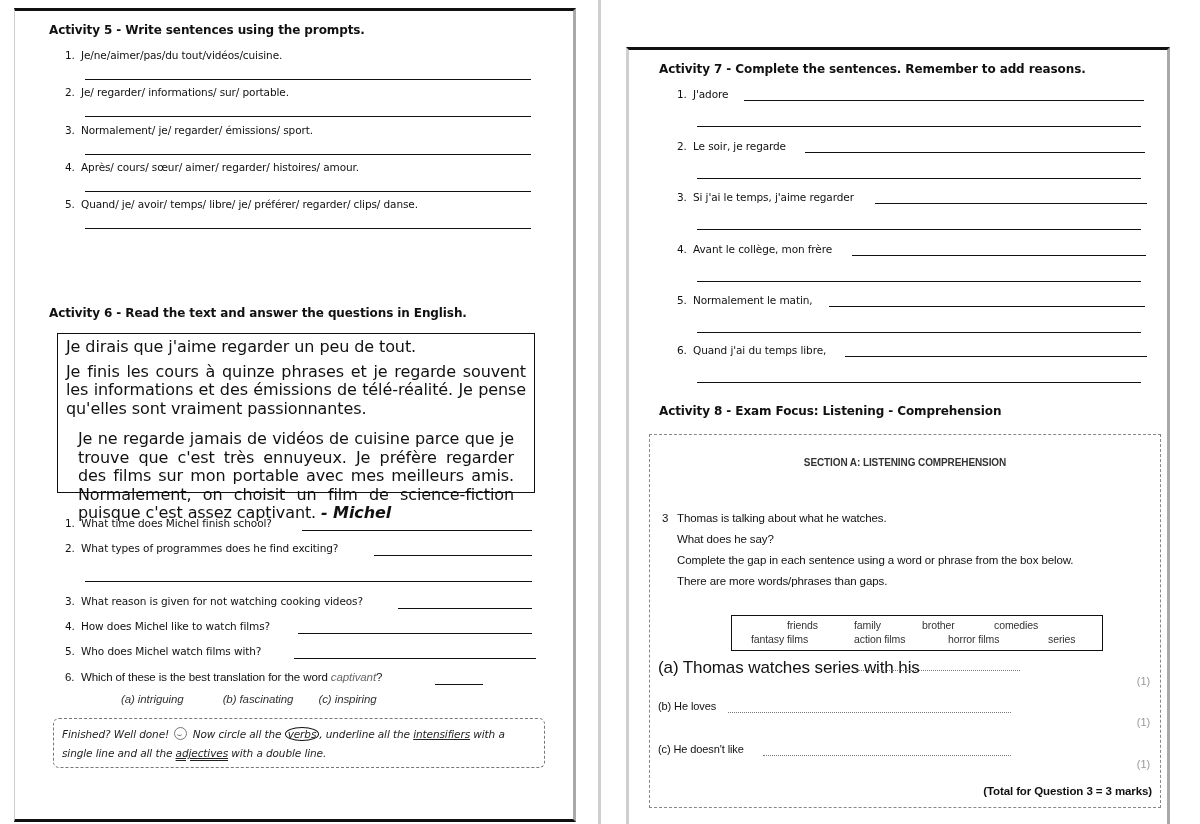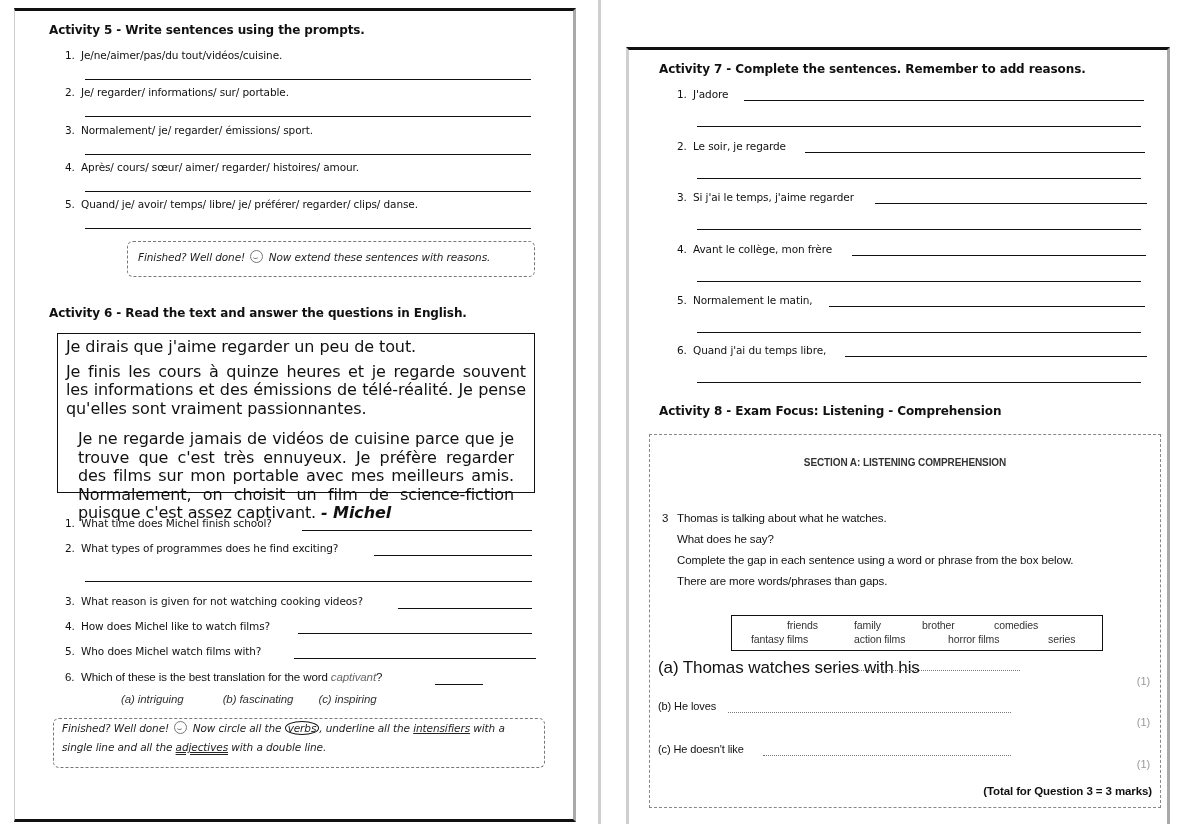--- a/index.html
+++ b/index.html
@@ -60,31 +60,26 @@
   <div class="line" style="left:70px;top:68px;width:446px;"></div>
   <div class="item" style="left:50px;top:75px;"><span class="num">2.</span><span>Je/ regarder/ informations/ sur/ portable.</span></div>
   <div class="line" style="left:70px;top:105px;width:446px;"></div>
   <div class="item" style="left:50px;top:113px;"><span class="num">3.</span><span>Normalement/ je/ regarder/ émissions/ sport.</span></div>
   <div class="line" style="left:70px;top:143px;width:446px;"></div>
   <div class="item" style="left:50px;top:150px;"><span class="num">4.</span><span>Après/ cours/ sœur/ aimer/ regarder/ histoires/ amour.</span></div>
   <div class="line" style="left:70px;top:180px;width:446px;"></div>
   <div class="item" style="left:50px;top:187px;"><span class="num">5.</span><span>Quand/ je/ avoir/ temps/ libre/ je/ préférer/ regarder/ clips/ danse.</span></div>
   <div class="line" style="left:70px;top:217px;width:446px;"></div>
 
-  <div class="finished-box" style="left:112px;top:230px;width:408px;height:36px;padding:8px 10px;">
-    <span>Finished? Well done!</span>
-    <span class="smiley"></span>
-    <span>Now extend these sentences with reasons.</span>
-  </div>
 
   <div class="activity-title" style="left:34px;top:295px;text-align:center;">Activity 6 - Read the text and answer the questions in English.</div>
 
   <div class="reading-box" style="left:42px;top:322px;width:478px;height:160px;">
     <p>Je dirais que j'aime regarder un peu de tout.</p>
-    <p>Je finis les cours à quinze heures et je regarde souvent les informations et des émissions de télé-réalité. Je pense qu'elles sont vraiment passionnantes.</p>
+    <p>Je finis les cours à quinze phrases et je regarde souvent les informations et des émissions de télé-réalité. Je pense qu'elles sont vraiment passionnantes.</p>
     <p style="margin:12px;"><span>Je ne regarde jamais de vidéos de cuisine parce que je trouve que c'est très ennuyeux. Je préfère regarder des films sur mon portable avec mes meilleurs amis. Normalement, on choisit un film de science-fiction puisque c'est assez captivant.</span> <b><i>- Michel</i></b></p>
   </div>
 
   <div class="item" style="left:50px;top:506px;"><span class="num">1.</span><span>What time does Michel finish school?</span></div>
   <div class="line" style="left:287px;top:519px;width:230px;"></div>
   <div class="item" style="left:50px;top:531px;"><span class="num">2.</span><span>What types of programmes does he find exciting?</span></div>
   <div class="line" style="left:359px;top:544px;width:158px;"></div>
   <div class="line" style="left:70px;top:570px;width:447px;"></div>
   <div class="item" style="left:50px;top:584px;"><span class="num">3.</span><span>What reason is given for not watching cooking videos?</span></div>
   <div class="line" style="left:383px;top:597px;width:134px;"></div>
@@ -94,21 +89,21 @@
   <div class="line" style="left:279px;top:647px;width:242px;"></div>
   <div class="item" style="left:50px;top:660px;font-family:'Liberation Sans',sans-serif;font-size:11.5px;"><span class="num">6.</span><span>Which of these is the best translation for the word</span> <i style="color:#666;">captivant</i><span>?</span></div>
   <div class="line" style="left:420px;top:673px;width:48px;"></div>
 
   <div class="item" style="left:106px;top:682px;font-family:'Liberation Sans',sans-serif;font-style:italic;font-size:11.5px;color:#333;">
     <span style="margin-right:36px;">(a)  intriguing</span>
     <span style="margin-right:22px;">(b)  fascinating</span>
     <span>(c)  inspiring</span>
   </div>
 
-  <div class="finished-box" style="left:38px;top:707px;width:492px;height:50px;padding:0 8px;line-height:19px;">
+  <div class="finished-box" style="left:38px;top:707px;width:492px;height:50px;padding:6px 8px;line-height:19px;">
     <span>Finished? Well done!</span>
     <span class="smiley"></span>
     <span>Now circle all the</span>
     <span class="circled">verbs</span><span>, underline all the</span>
     <span class="u1">intensifiers</span>
     <span>with a single line and all the</span>
     <span class="u2">adjectives</span>
     <span>with a double line.</span>
   </div>
 </div>

